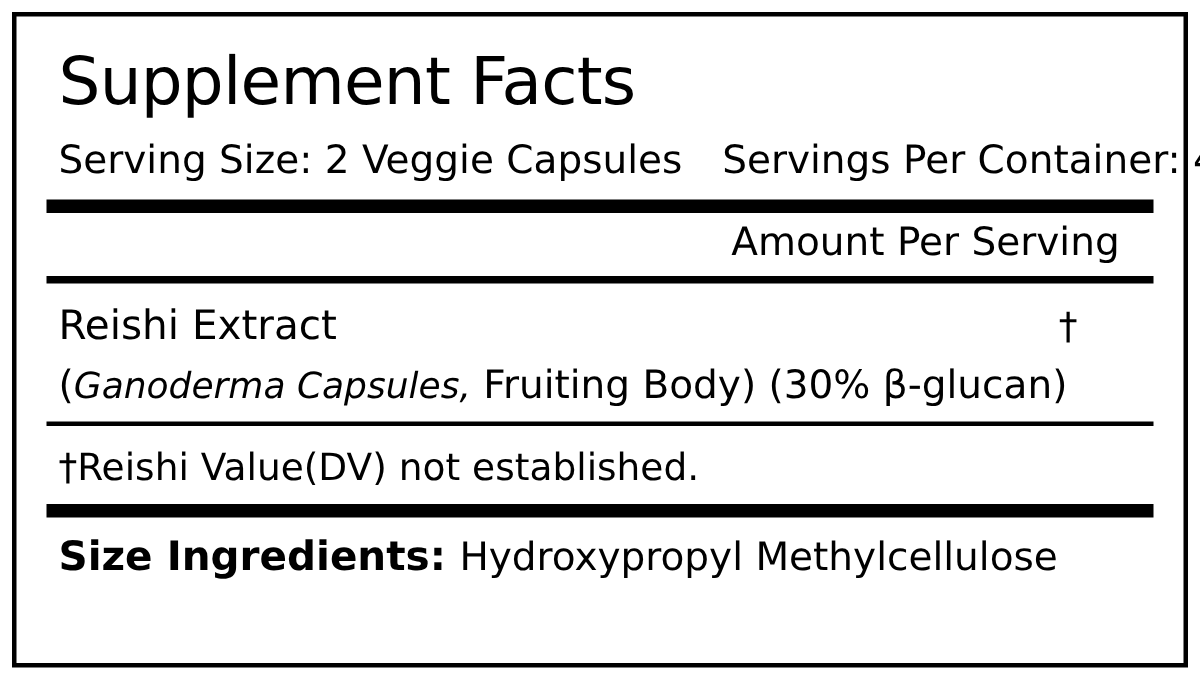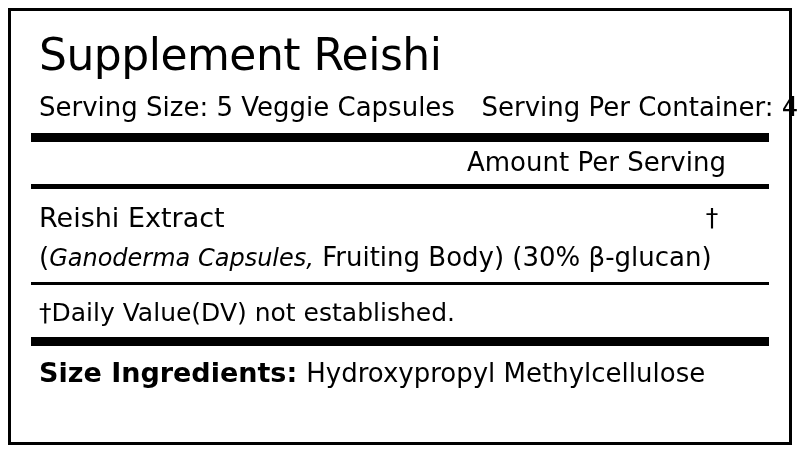--- a/index.html
+++ b/index.html
@@ -64,21 +64,21 @@
 
   .head-row {
     display: flex;
     align-items: baseline;
     font-size: 26px;
     line-height: 32px;
     margin-top: 4px;
     padding: 0 2px 0 8px;
   }
   .head-spacer { flex: 1 1 auto; }
-  .head-amount { width: 300px; text-align: left; }
+  .head-amount { width: 300px; text-align: center; }
   .head-dv { width: 110px; text-align: center; }
 
   .item-row {
     display: flex;
     align-items: flex-start;
     font-size: 27px;
     line-height: 34px;
     margin-top: 12px;
     padding: 0 2px 0 8px;
   }
@@ -119,27 +119,27 @@
     font-size: 27px;
     margin-right: 9px;
   }
 </style>
 </head>
 <body>
 
 <div id="panel">
   <div class="inner">
 
-    <div class="title">Supplement Reishi</div>
+    <div class="title">Supplement Facts</div>
 
     <div class="serving-line">
       <span>Serving Size:</span>
-      <span>5 Veggie Capsules</span>
+      <span>2 Veggie Capsules</span>
       <span class="serving-gap"></span>
-      <span>Serving Per Container:</span>
+      <span>Servings Per Container:</span>
       <span>45</span>
     </div>
 
     <div class="rule rule-thick"></div>
 
     <div class="head-row">
       <span class="head-spacer"></span>
       <span class="head-amount">Amount Per Serving</span>
     </div>
 
@@ -150,21 +150,21 @@
       <span class="item-flex"></span>
       <span class="item-dv">†</span>
     </div>
 
     <div class="item-sub">
       <span>(</span><span class="latin">Ganoderma Capsules,</span><span> Fruiting Body) (30% β-glucan)</span>
     </div>
 
     <div class="rule rule-thin"></div>
 
-    <div class="footnote">†Daily Value(DV) not established.</div>
+    <div class="footnote">†Reishi Value(DV) not established.</div>
 
     <div class="rule rule-heavy"></div>
 
     <div class="other-row">
       <span class="other-label">Size Ingredients:</span>
       <span>Hydroxypropyl Methylcellulose</span>
     </div>
 
   </div>
 </div>

